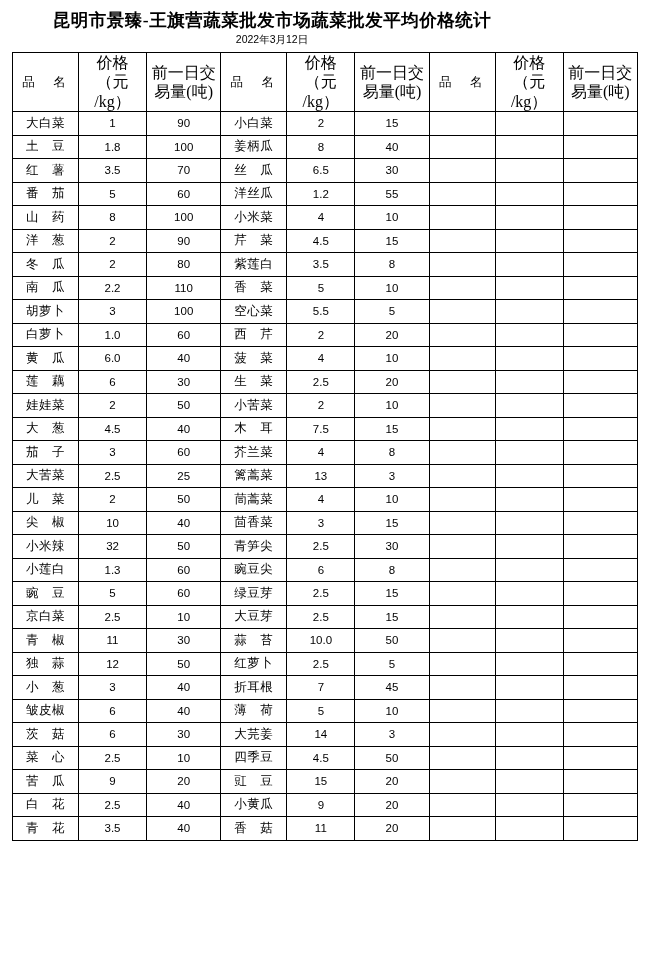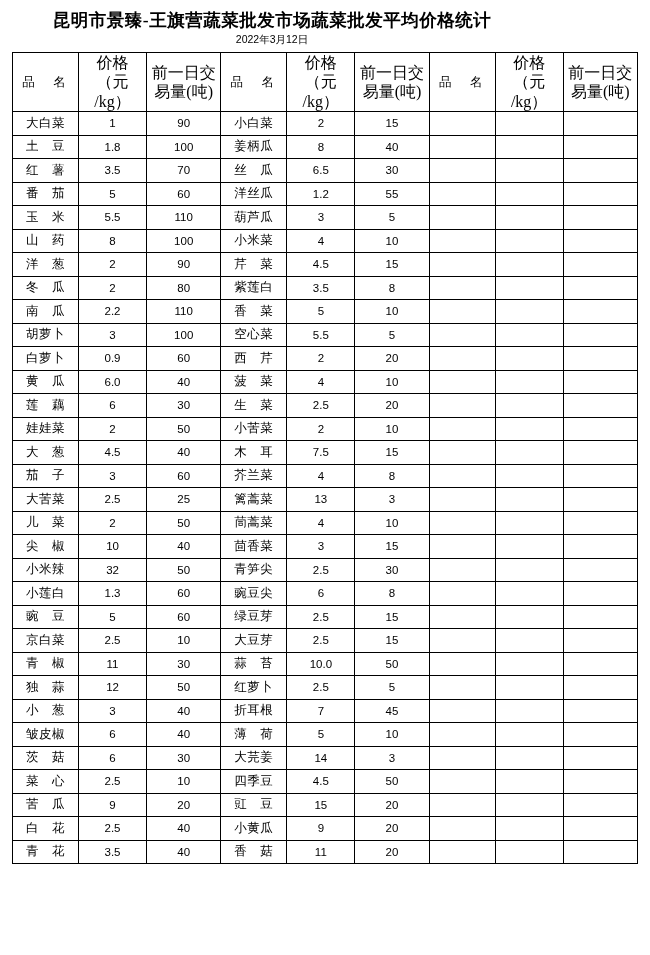--- a/index.html
+++ b/index.html
@@ -175,31 +175,20 @@
           <td class="cell-num">5</td>
           <td class="cell-num">60</td>
           <td class="cell-name">洋丝瓜</td>
           <td class="cell-num">1.2</td>
           <td class="cell-num">55</td>
           <td class="cell-name"></td>
           <td class="cell-num"></td>
           <td class="cell-num"></td>
         </tr>
         <tr>
-          <td class="cell-name">玉　米</td>
-          <td class="cell-num">5.5</td>
-          <td class="cell-num">110</td>
-          <td class="cell-name">葫芦瓜</td>
-          <td class="cell-num">3</td>
-          <td class="cell-num">5</td>
-          <td class="cell-name"></td>
-          <td class="cell-num"></td>
-          <td class="cell-num"></td>
-        </tr>
-        <tr>
           <td class="cell-name">山　药</td>
           <td class="cell-num">8</td>
           <td class="cell-num">100</td>
           <td class="cell-name">小米菜</td>
           <td class="cell-num">4</td>
           <td class="cell-num">10</td>
           <td class="cell-name"></td>
           <td class="cell-num"></td>
           <td class="cell-num"></td>
         </tr>
@@ -242,21 +231,21 @@
           <td class="cell-num">100</td>
           <td class="cell-name">空心菜</td>
           <td class="cell-num">5.5</td>
           <td class="cell-num">5</td>
           <td class="cell-name"></td>
           <td class="cell-num"></td>
           <td class="cell-num"></td>
         </tr>
         <tr>
           <td class="cell-name">白萝卜</td>
-          <td class="cell-num">0.9</td>
+          <td class="cell-num">1.0</td>
           <td class="cell-num">60</td>
           <td class="cell-name">西　芹</td>
           <td class="cell-num">2</td>
           <td class="cell-num">20</td>
           <td class="cell-name"></td>
           <td class="cell-num"></td>
           <td class="cell-num"></td>
         </tr>
         <tr>
           <td class="cell-name">黄　瓜</td>

